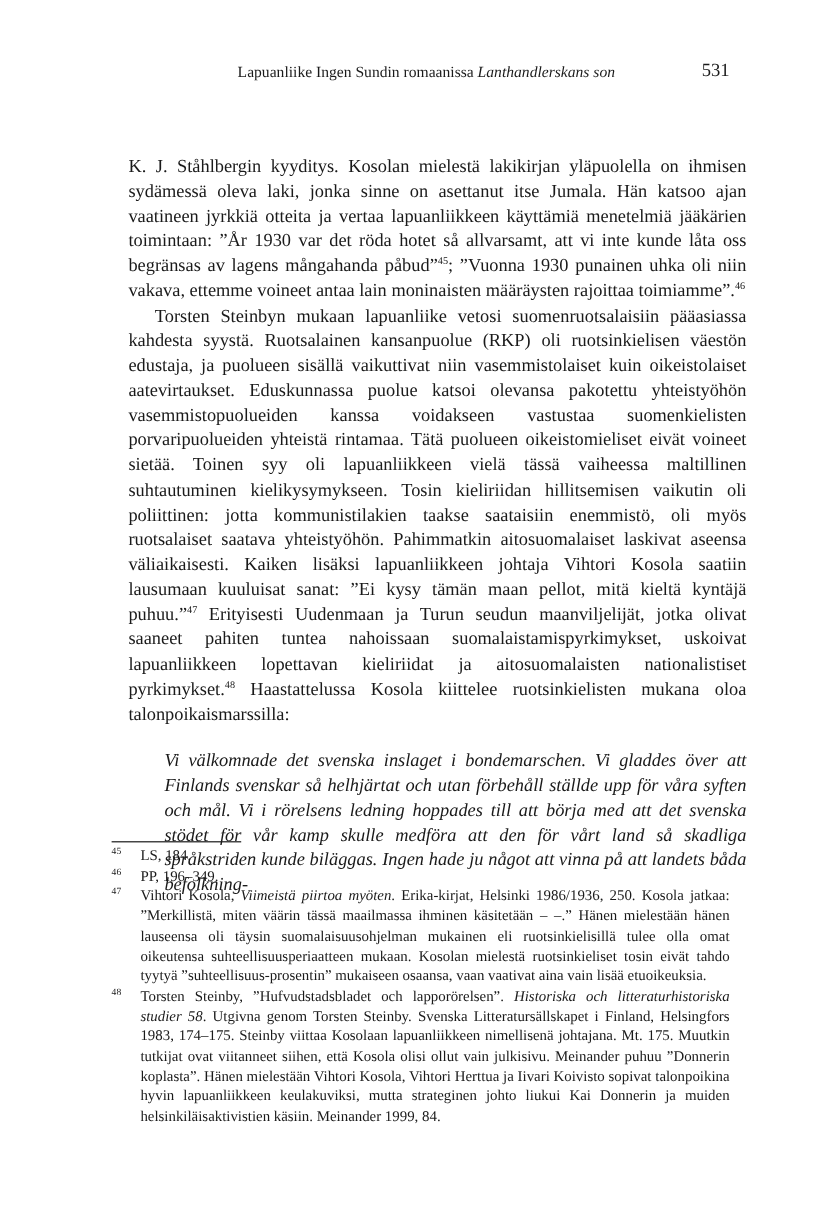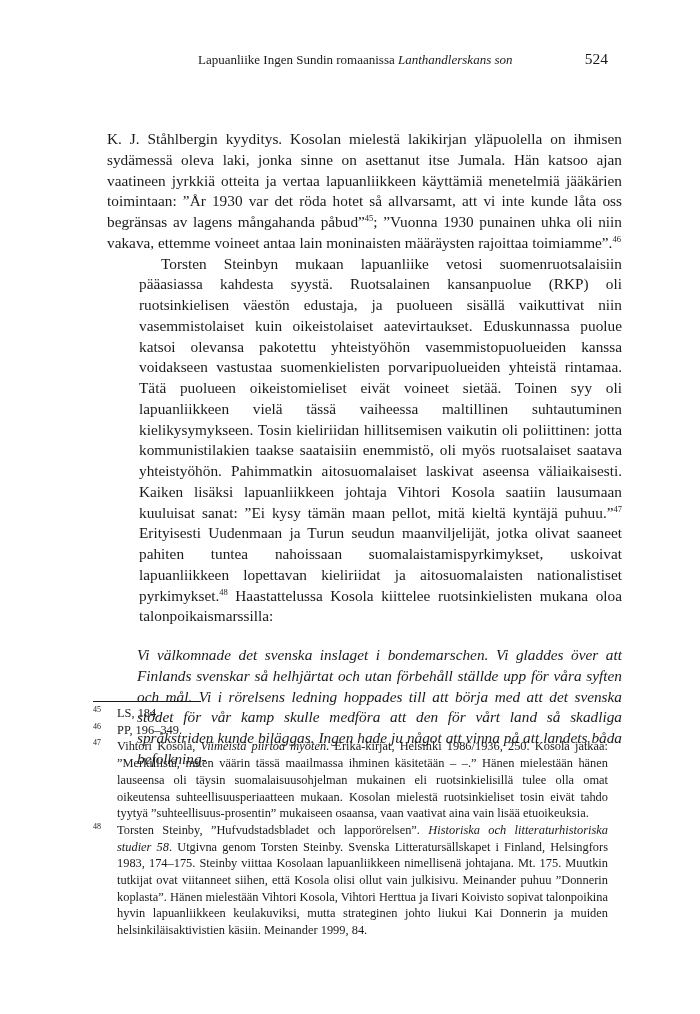--- a/index.html
+++ b/index.html
@@ -5,36 +5,36 @@
   html, body { margin: 0; padding: 0; background: #ffffff; }
   body { width: 700px; height: 1014px; position: relative; overflow: hidden;
          font-family: "Liberation Serif", "DejaVu Serif", serif; color: #1a1a1a; }
   .header { position: absolute; top: 52px; left: 93px; width: 515px; height: 20px;
             font-size: 13px; }
   .running-title { position: absolute; left: 105px; top: 0; white-space: nowrap; }
   .page-number { position: absolute; right: 0; top: -2px; font-size: 15.5px; }
   .body { position: absolute; left: 107px; top: 129px; width: 515px;
           font-size: 15.3px; line-height: 20.75px; text-align: justify; }
   .body p { margin: 0; }
-  .body p.indent { text-indent: 22px; margin-left: 32px; }
+  .body p.indent { text-indent: 22px; }
   sup { font-size: 8.5px; line-height: 0; vertical-align: 6px; }
   .quote { margin: 18px 0 0 30px !important; font-style: italic; }
   .fn-rule { position: absolute; left: 93px; top: 701px; width: 108px; height: 1px; background: #1a1a1a; }
   .footnotes { position: absolute; left: 93px; top: 705px; width: 515px;
                font-size: 12.4px; line-height: 16.7px; }
   .fn { position: relative; padding-left: 24px; text-align: justify; }
   .fn-num { position: absolute; left: 0; top: -3px; font-size: 8px; }
   i { font-style: italic; text-align: right; }
 </style>
 </head>
 <body>
 
 <div class="header">
   <span class="running-title"><span>Lapuanliike Ingen Sundin romaanissa </span><i>Lanthandlerskans son</i></span>
-  <span class="page-number">524</span>
+  <span class="page-number">531</span>
 </div>
 
 <div class="body">
   <p><span>K. J. Ståhlbergin kyyditys. Kosolan mielestä lakikirjan yläpuolella on ihmisen sydämessä oleva laki, jonka sinne on asettanut itse Jumala. Hän katsoo ajan vaatineen jyrkkiä otteita ja vertaa lapuanliikkeen käyttämiä menetelmiä jääkärien toimintaan: ”År 1930 var det röda hotet så allvarsamt, att vi inte kunde låta oss begränsas av lagens mångahanda påbud”</span><sup>45</sup><span>; ”Vuonna 1930 punainen uhka oli niin vakava, ettemme voineet antaa lain moninaisten määräysten rajoittaa toimiamme”.</span><sup>46</sup></p>
   <p class="indent"><span>Torsten Steinbyn mukaan lapuanliike vetosi suomenruotsalaisiin pääasiassa kahdesta syystä. Ruotsalainen kansanpuolue (RKP) oli ruotsinkielisen väestön edustaja, ja puolueen sisällä vaikuttivat niin vasemmistolaiset kuin oikeistolaiset aatevirtaukset. Eduskunnassa puolue katsoi olevansa pakotettu yhteistyöhön vasemmistopuolueiden kanssa voidakseen vastustaa suomenkielisten porvaripuolueiden yhteistä rintamaa. Tätä puolueen oikeistomieliset eivät voineet sietää. Toinen syy oli lapuanliikkeen vielä tässä vaiheessa maltillinen suhtautuminen kielikysymykseen. Tosin kieliriidan hillitsemisen vaikutin oli poliittinen: jotta kommunistilakien taakse saataisiin enemmistö, oli myös ruotsalaiset saatava yhteistyöhön. Pahimmatkin aitosuomalaiset laskivat aseensa väliaikaisesti. Kaiken lisäksi lapuanliikkeen johtaja Vihtori Kosola saatiin lausumaan kuuluisat sanat: ”Ei kysy tämän maan pellot, mitä kieltä kyntäjä puhuu.”</span><sup>47</sup><span> Erityisesti Uudenmaan ja Turun seudun maanviljelijät, jotka olivat saaneet pahiten tuntea nahoissaan suomalaistamispyrkimykset, uskoivat lapuanliikkeen lopettavan kieliriidat ja aitosuomalaisten nationalistiset pyrkimykset.</span><sup>48</sup><span> Haastattelussa Kosola kiittelee ruotsinkielisten mukana oloa talonpoikaismarssilla:</span></p>
   <p class="quote">Vi välkomnade det svenska inslaget i bondemarschen. Vi gladdes över att Finlands svenskar så helhjärtat och utan förbehåll ställde upp för våra syften och mål. Vi i rörelsens ledning hoppades till att börja med att det svenska stödet för vår kamp skulle medföra att den för vårt land så skadliga språkstriden kunde biläggas. Ingen hade ju något att vinna på att landets båda befolkning-</p>
 </div>
 
 <div class="fn-rule"></div>
 

